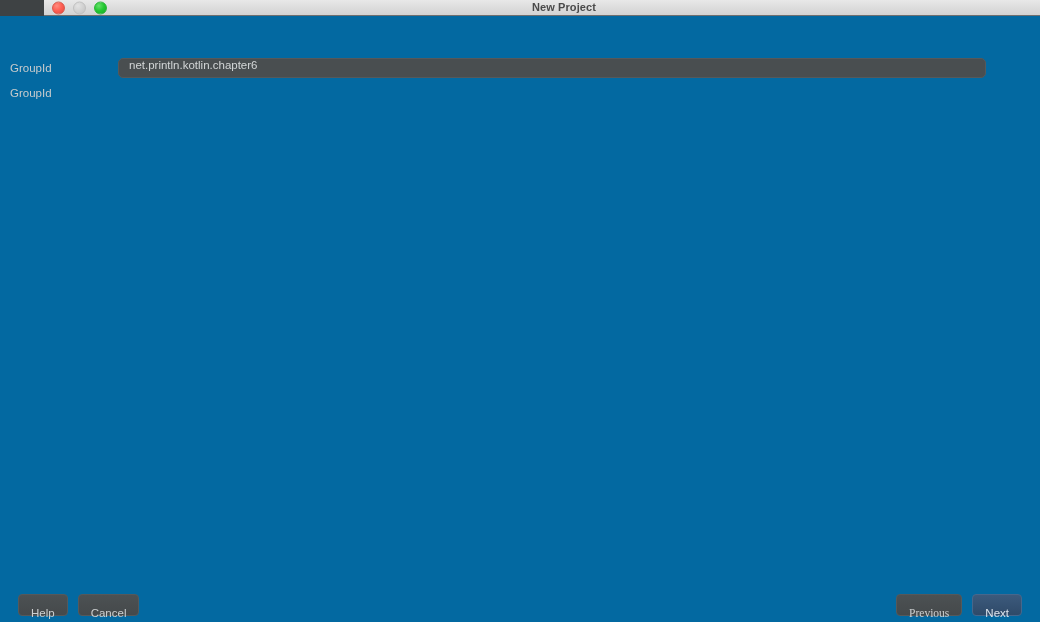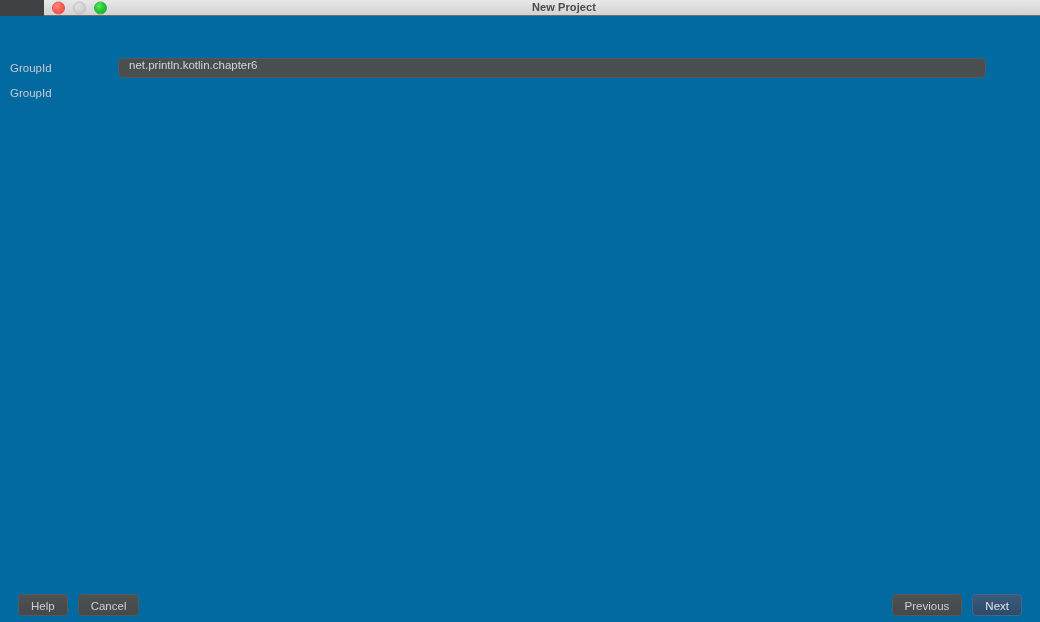--- a/index.html
+++ b/index.html
@@ -147,21 +147,21 @@
     gap: 10px;
   }
   .footer-right {
     margin-left: auto;
     display: flex;
     gap: 10px;
   }
   .btn {
     min-width: 46px;
     height: 22px;
-    padding: 1px 12px;
+    padding: 8px 12px;
     box-sizing: border-box;
     background: linear-gradient(to bottom, #4c5153 0%, #45494b 100%);
     border: 1px solid #55595b;
     border-radius: 4px;
     color: #cdd0d1;
     font-size: 11.5px;
     font-family: "Liberation Sans", sans-serif;
     line-height: 20px;
     text-align: center;
     cursor: default;
@@ -169,20 +169,21 @@
     white-space: nowrap;
     margin-top: 12px;
   }
   .btn.primary {
     background: linear-gradient(to bottom, #3c5a7c 0%, #2f4a69 100%);
     border: 1px solid #46678c;
     color: #dce4ec;
   }
   .btn.wide {
     min-width: 62px;
+    font-family: Liberation Serif, serif;
   }
 </style>
 </head>
 <body>
 
 <div class="window">
 
   <div class="titlebar">
     <div class="traffic">
       <span class="light close"></span>

